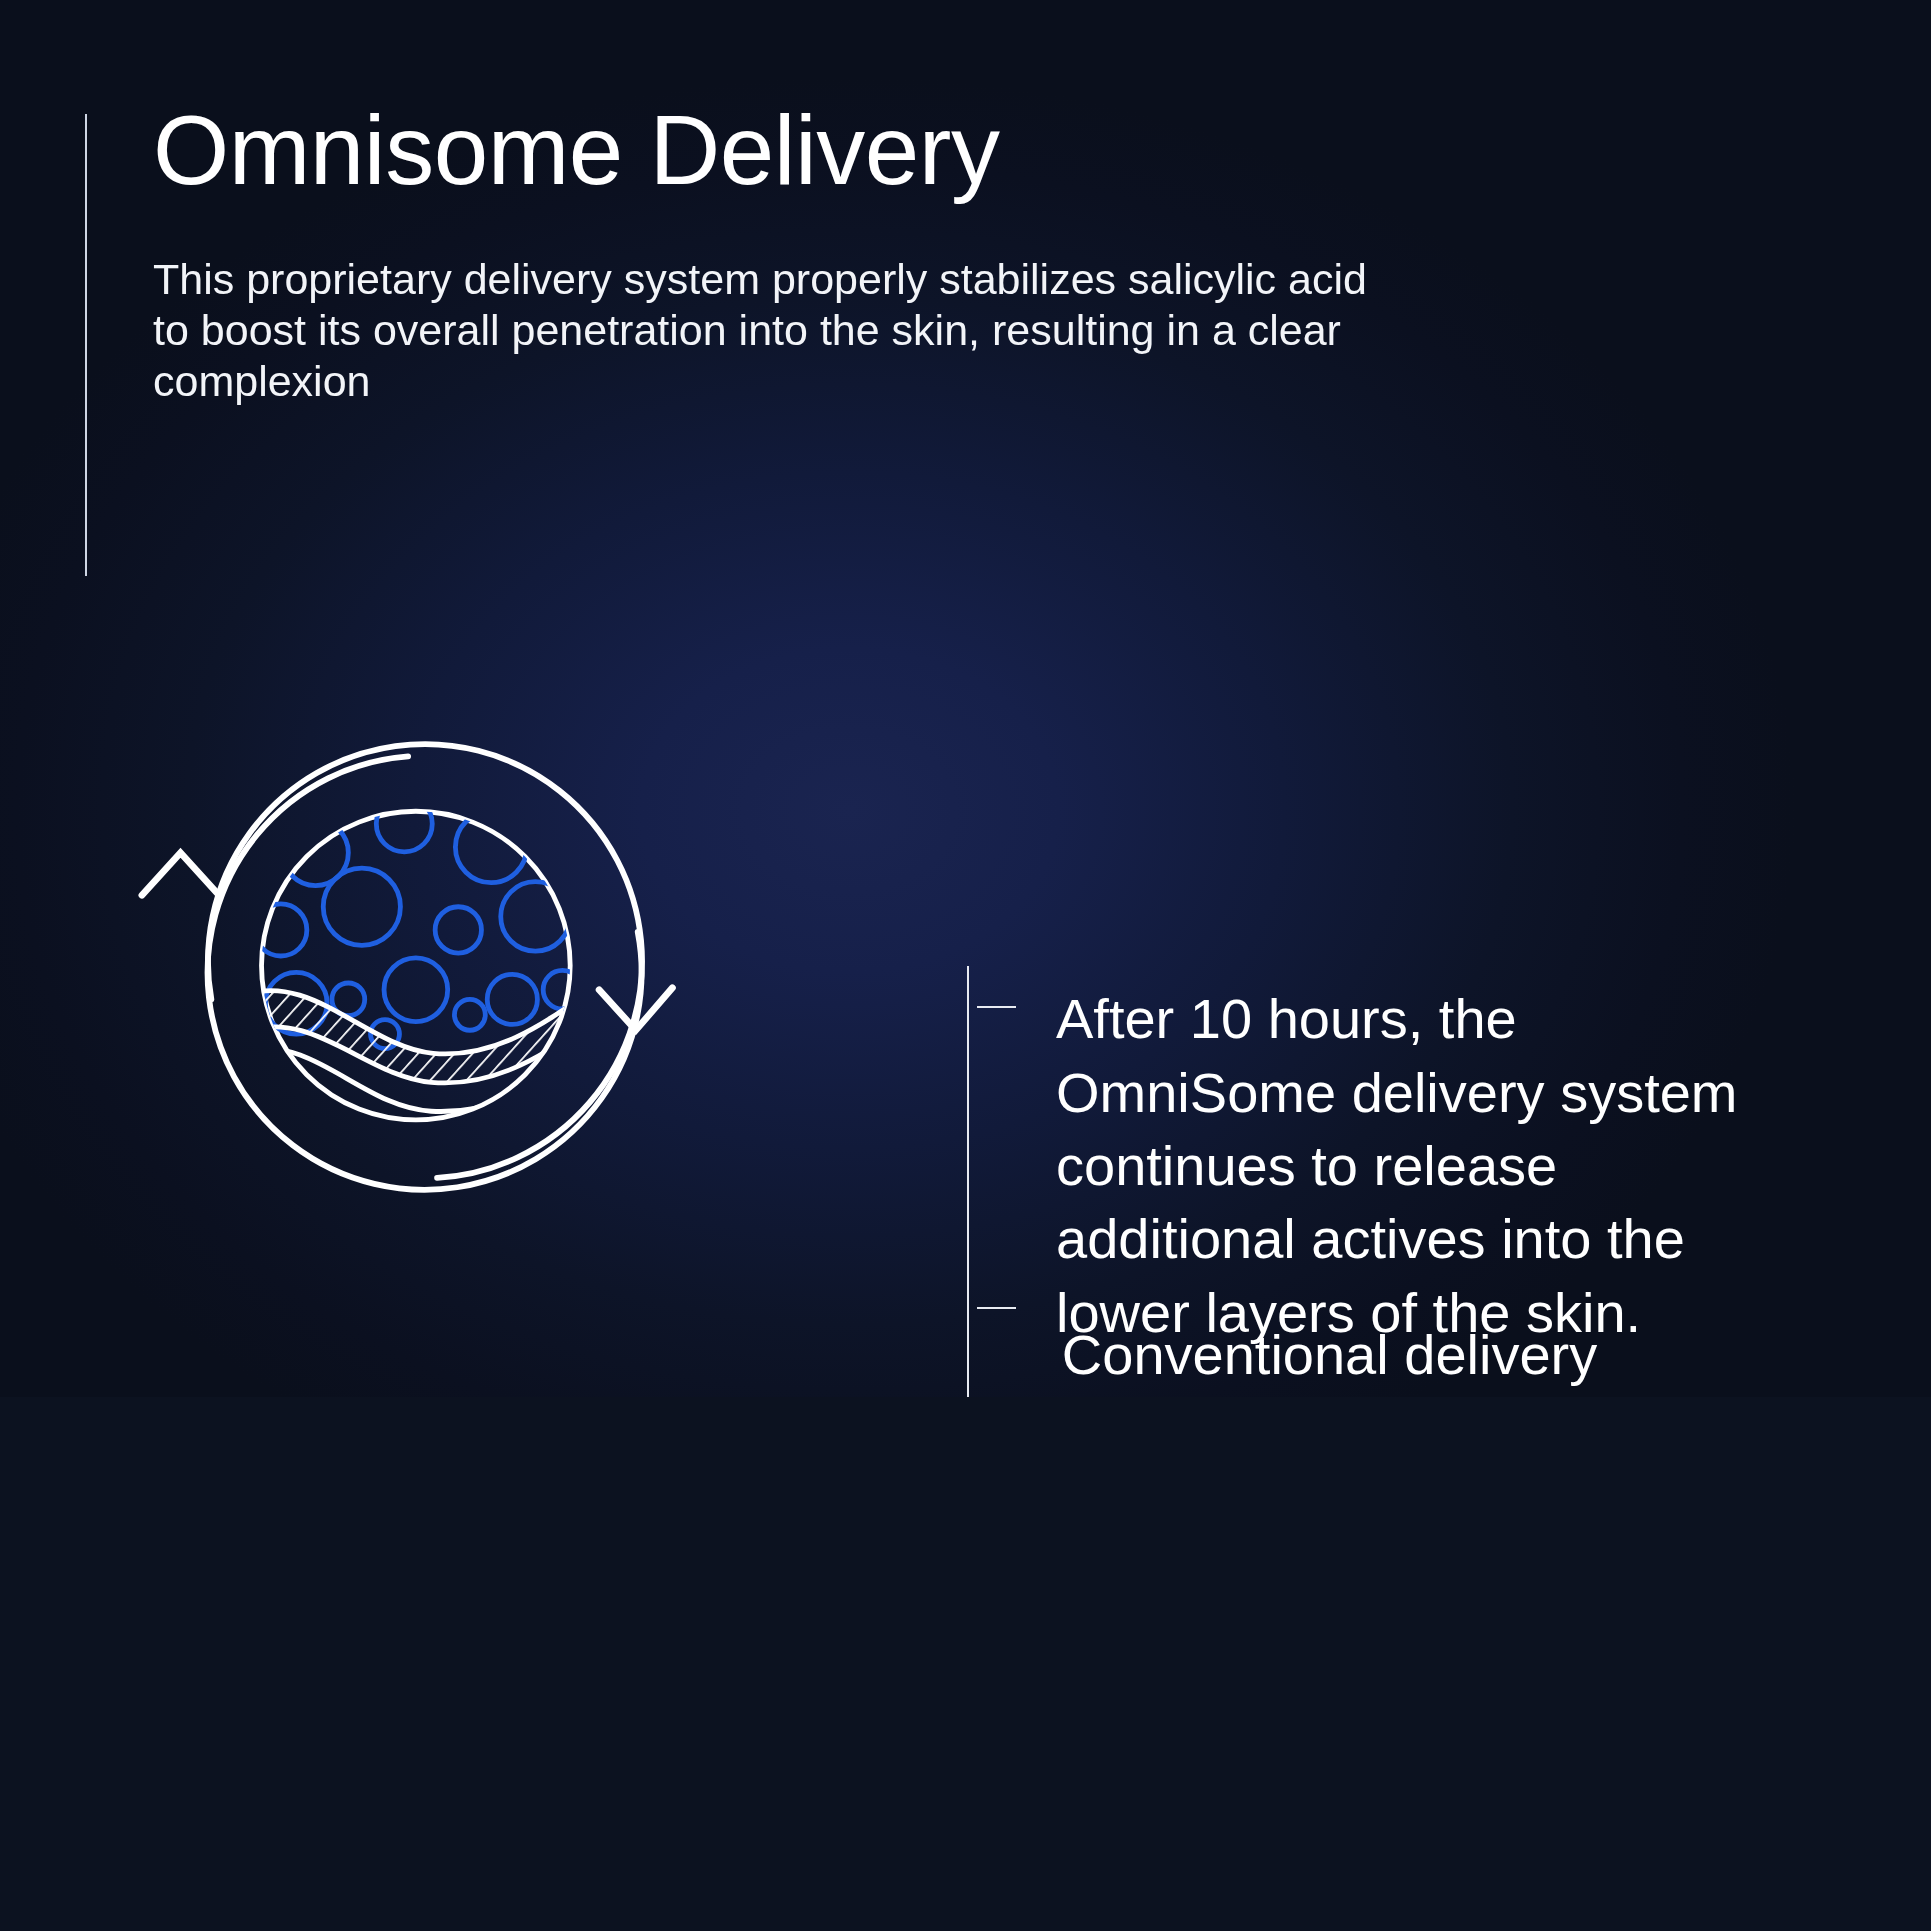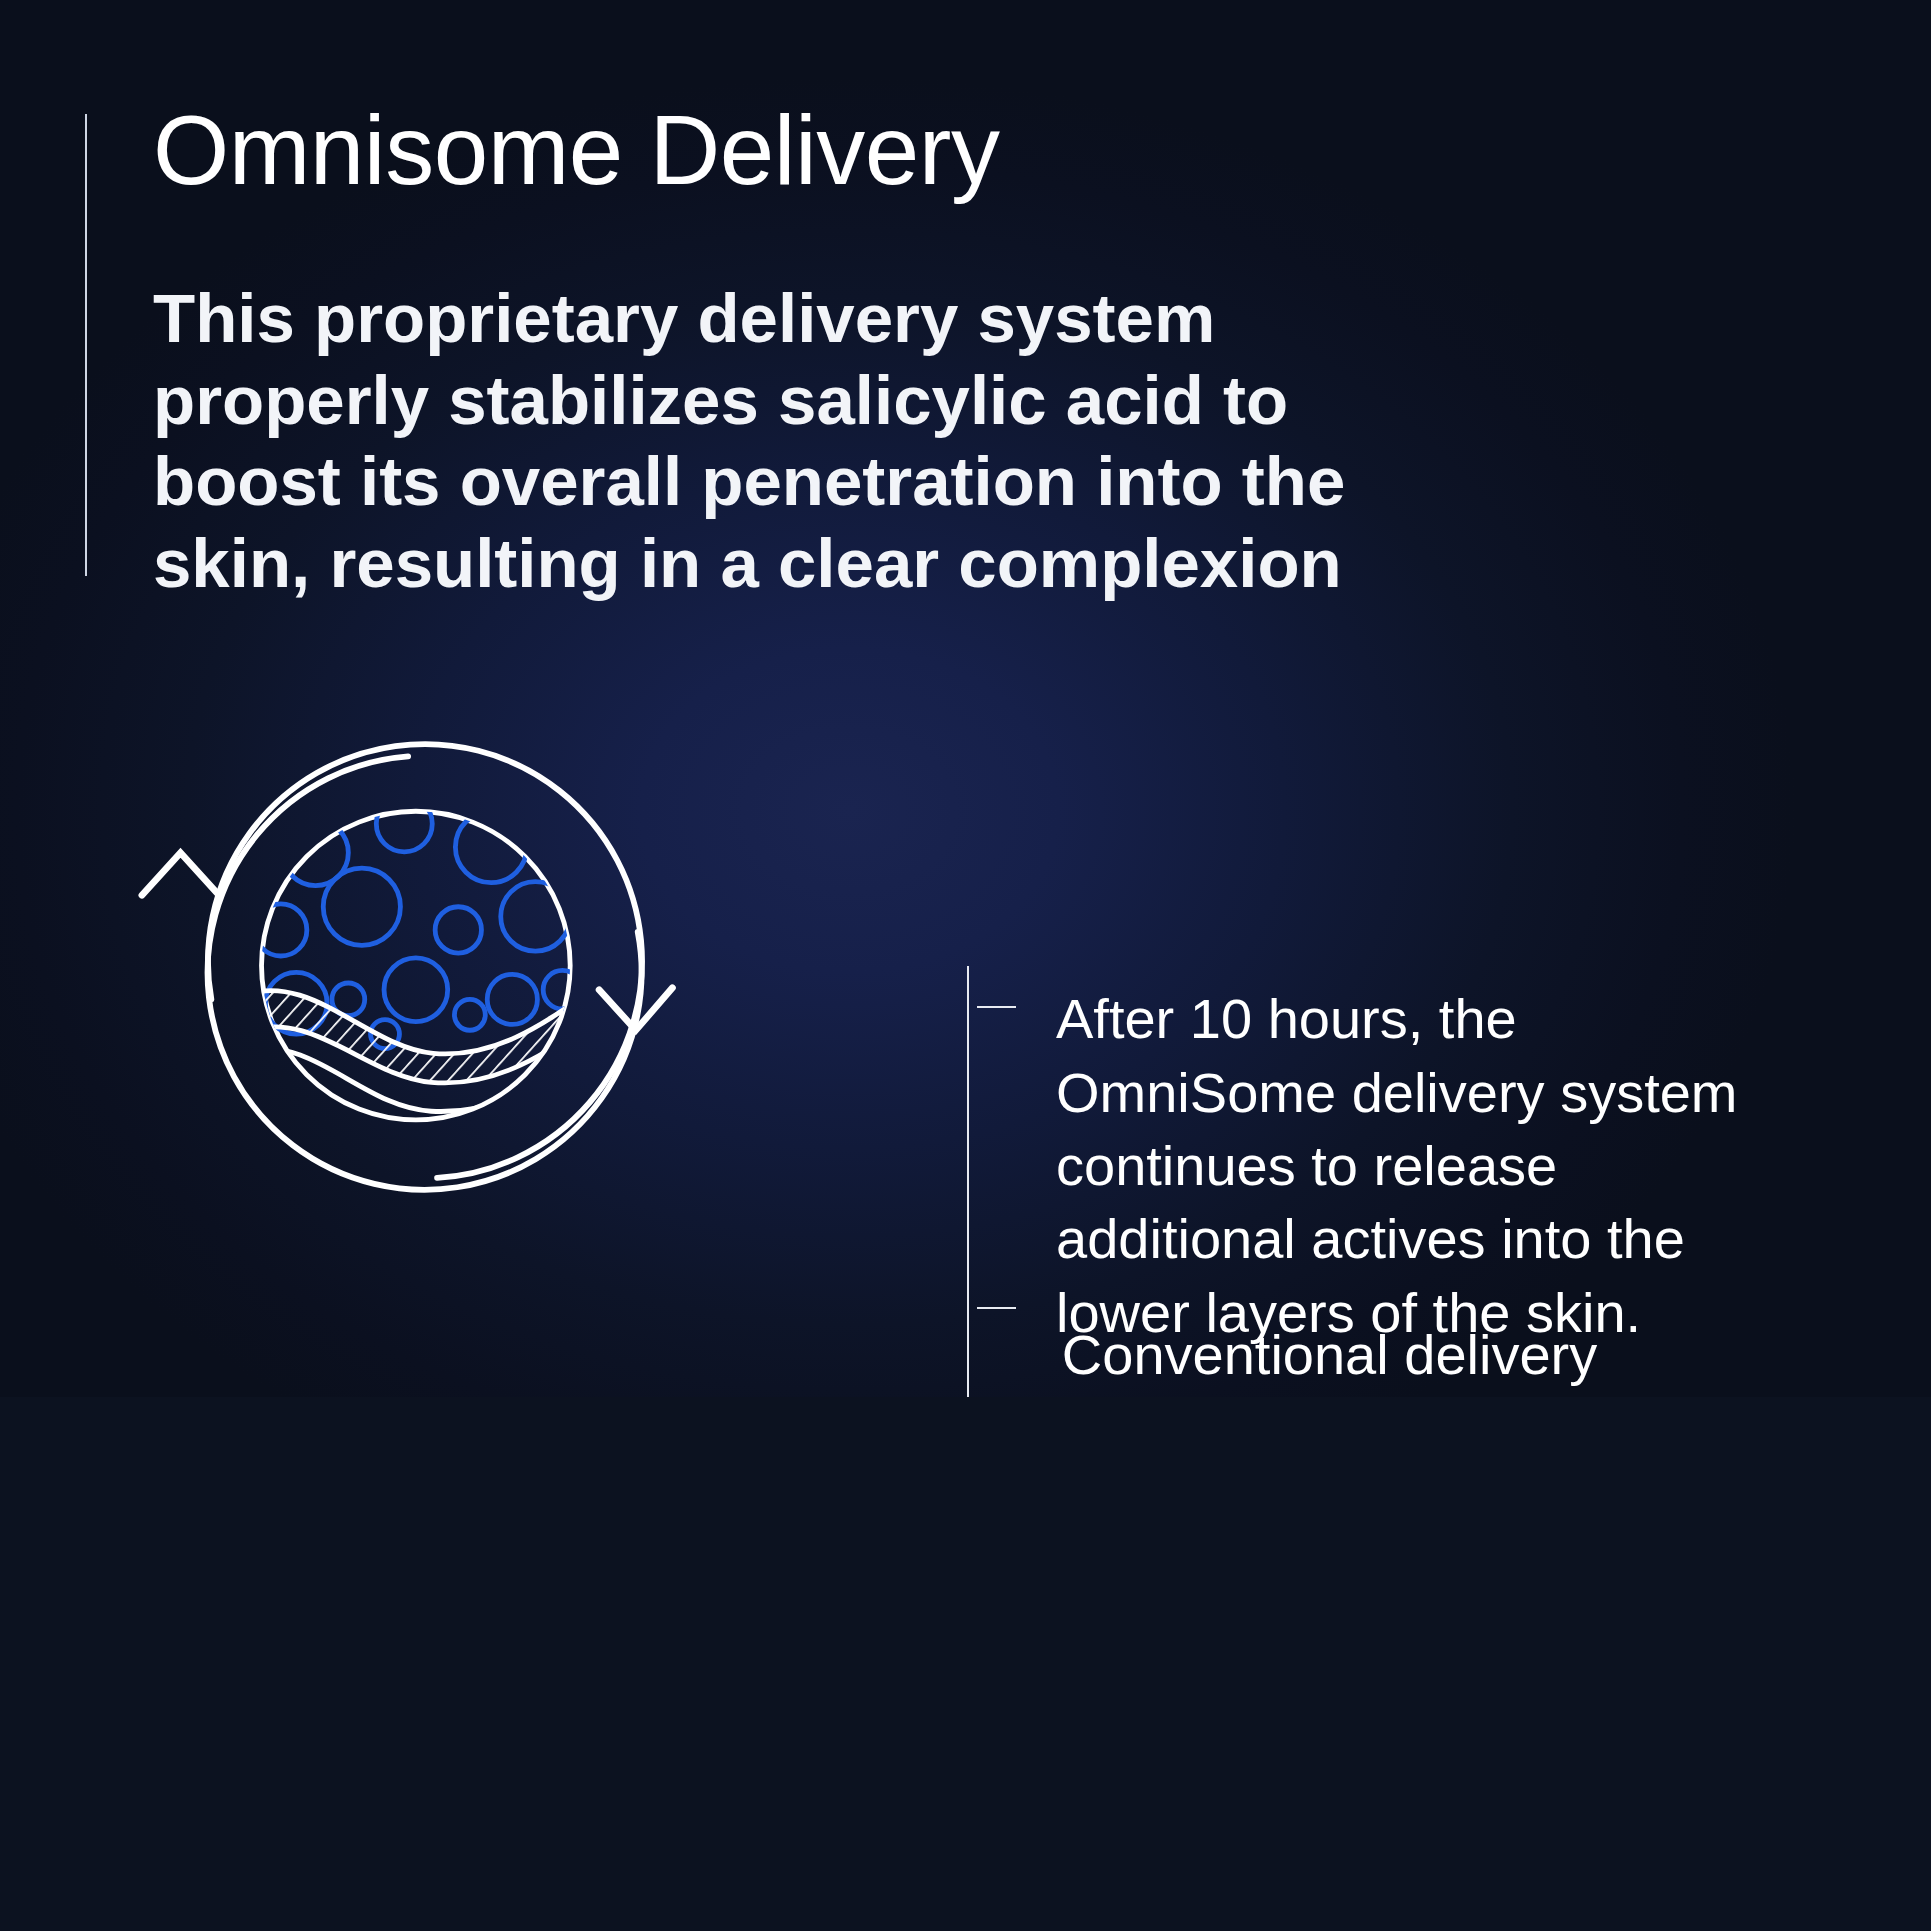--- a/index.html
+++ b/index.html
@@ -52,24 +52,24 @@
     font-size: 98px;
     font-weight: 300;
     letter-spacing: -0.5px;
     line-height: 1.06;
     margin-top: -15.4px;
     white-space: nowrap;
   }
 
   #page-subtitle {
     color: #f2f4f8;
-    font-size: 69px;
-    font-weight: 700;
+    font-size: 43px;
+    font-weight: 400;
     line-height: 1.18;
-    margin-top: 76px;
+    margin-top: 52px;
     max-width: 1246px;
   }
 
   
   #diagram {
     position: absolute;
     left: 126px;
     top: 710px;
     width: 599px;
     height: 463px;

